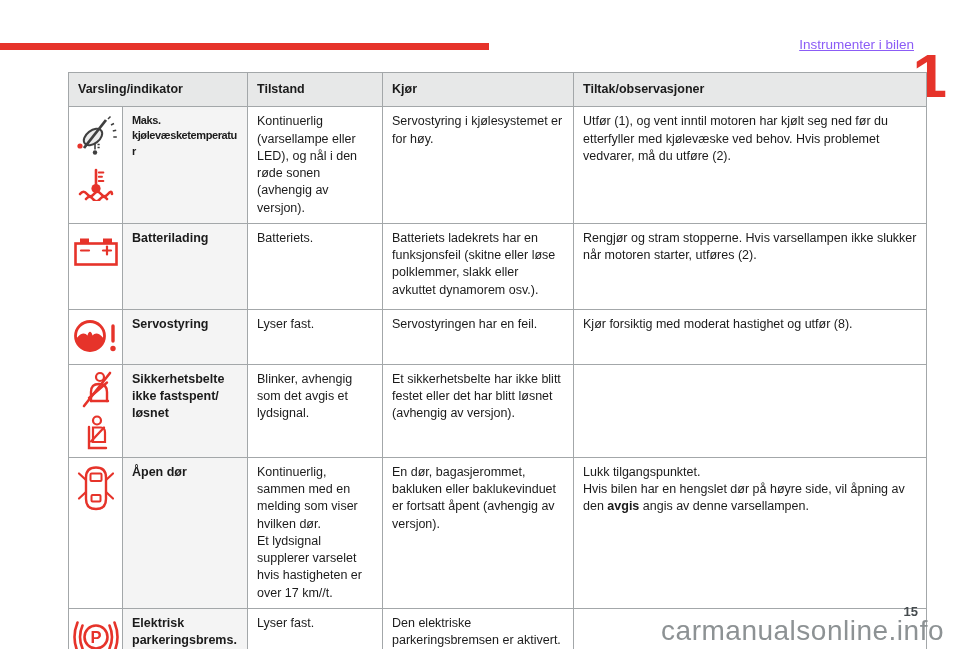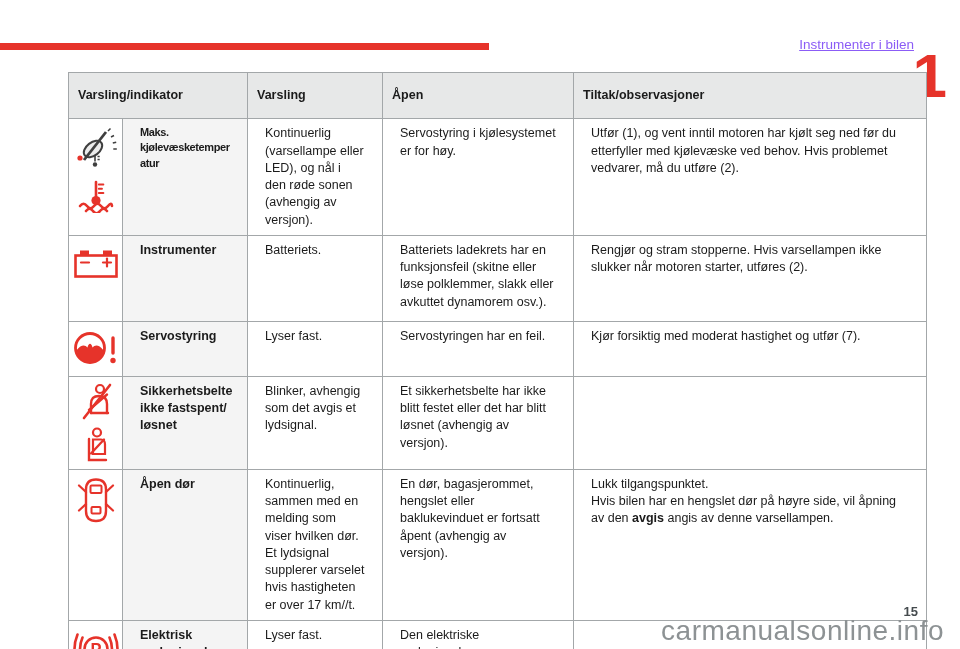--- a/index.html
+++ b/index.html
@@ -12,22 +12,22 @@
   .chapter-num { position:absolute; top:48px; right:13px; font-size:62px; font-weight:bold; color:#e6332a; line-height:0.9; }
 
   .warn-table {
     position:absolute; left:68px; top:72px; width:858px;
     border-collapse:collapse; table-layout:fixed;
   }
   .warn-table th, .warn-table td {
     border:1px solid #a3a7a9; vertical-align:top; text-align:left;
     box-sizing:border-box; font-size:12.5px; line-height:1.38;
   }
-  .warn-table thead th { background:#e7e8e8; font-weight:bold; padding:14px 9px; height:29px; vertical-align:middle; }
-  .warn-table td { padding:6px 17px; }
+  .warn-table thead th { background:#e7e8e8; font-weight:bold; padding:8px 9px; height:29px; vertical-align:middle; }
+  .warn-table td { padding:6px 9px; }
   .icon-cell { text-align:center; padding:7px 2px 4px 2px; }
   .icon-stack { display:flex; flex-direction:column; align-items:center; gap:9px; }
   .label-cell { background:#f4f4f4; font-weight:bold; padding:6px 4px 6px 10px; }
   .label-cell .tight { font-size:11px; letter-spacing:-0.4px; overflow-wrap:anywhere; display:block; }
   .pre { white-space:pre-line; }
   .bold-inline { font-weight:bold; }
   .warn-table tbody tr:last-child td { border-bottom:2px solid #8f9496; }
 
   .page-num { position:absolute; right:42px; bottom:30px; font-weight:bold; font-size:13px; color:#454b4e; }
   .watermark { position:absolute; right:16px; bottom:2px; font-size:28px; color:#8d9294; letter-spacing:0.5px; }
@@ -47,22 +47,22 @@
     <colgroup>
       <col style="width:54px">
         <col style="width:125px">
         <col style="width:135px">
       <col style="width:191px">
         <col style="width:353px">
     </colgroup>
     <thead>
       <tr>
         <th colspan="2">Varsling/indikator</th>
-        <th>Varsling</th>
-        <th>Åpen</th>
+        <th>Tilstand</th>
+        <th>Kjør</th>
         <th>Tiltak/observasjoner</th>
       </tr>
     </thead>
     <tbody>
 
       <tr style="height:100px">
         <td class="icon-cell">
           <div class="icon-stack">
             <span>
               <svg width="42" height="46" viewBox="0 0 42 46">
@@ -105,21 +105,21 @@
                 <rect x="2.5" y="7.5" width="41" height="21" fill="none" stroke="#e6332a" stroke-width="2.6"></rect>
                 <g stroke="#e6332a" stroke-width="2.2" stroke-linecap="round">
                   <line x1="8" y1="14.5" x2="16" y2="14.5"></line>
                   <line x1="30" y1="14.5" x2="38" y2="14.5"></line>
                   <line x1="34" y1="10.5" x2="34" y2="18.5"></line>
                 </g>
               </svg>
             </span>
           </div>
         </td>
-        <td class="label-cell">Instrumenter</td>
+        <td class="label-cell">Batterilading</td>
         <td class="pre">Batteriets.</td>
         <td class="pre">Batteriets ladekrets har en funksjonsfeil (skitne eller løse polklemmer, slakk eller avkuttet dynamorem osv.).</td>
         <td class="pre">Rengjør og stram stopperne. Hvis varsellampen ikke slukker når motoren starter, utføres (2).</td>
       </tr>
 
       <tr style="height:55px">
         <td class="icon-cell">
           <div class="icon-stack">
             <span>
               <svg width="48" height="40" viewBox="0 0 48 40">
@@ -127,21 +127,21 @@
                 <path d="M4.8 22 C9 16.5 13 16.5 15.5 19.5 C16.6 14.5 19.4 14.5 20.5 19.5 C23 16.5 27 16.5 31.2 22 A13.2 13.2 0 0 1 4.8 22 Z" fill="#e6332a"></path>
                 <line x1="41" y1="10" x2="41" y2="25" stroke="#e6332a" stroke-width="3.4" stroke-linecap="round"></line>
                 <circle cx="41" cy="32.5" r="2.7" fill="#e6332a"></circle>
               </svg>
             </span>
           </div>
         </td>
         <td class="label-cell">Servostyring</td>
         <td class="pre">Lyser fast.</td>
         <td class="pre">Servostyringen har en feil.</td>
-        <td class="pre">Kjør forsiktig med moderat hastighet og utfør (7).</td>
+        <td class="pre">Kjør forsiktig med moderat hastighet og utfør (8).</td>
       </tr>
 
       <tr style="height:86px">
         <td class="icon-cell">
           <div class="icon-stack" style="gap:6px">
             <span>
               <svg width="34" height="38" viewBox="0 0 34 38">
                 <g stroke="#e6332a" fill="none" stroke-linecap="round">
                   <circle cx="21" cy="6" r="4" stroke-width="2.2"></circle>
                   <path d="M12 30 V21 Q12 13 20 13 Q28 13 28 21 V30" stroke-width="2.4"></path>
@@ -180,21 +180,21 @@
                   <rect x="15.5" y="31" width="9" height="6.5" rx="1" stroke-width="2"></rect>
                   <path d="M10 16 L3 9.5 M30 16 L37 9.5 M10 28 L3 34.5 M30 28 L37 34.5" stroke-width="2.2"></path>
                 </g>
               </svg>
             </span>
           </div>
         </td>
         <td class="label-cell">Åpen dør</td>
         <td class="pre">Kontinuerlig, sammen med en melding som viser hvilken dør.
 Et lydsignal supplerer varselet hvis hastigheten er over 17 km//t.</td>
-        <td class="pre">En dør, bagasjerommet, hengslet eller baklukevinduet er fortsatt åpent (avhengig av versjon).</td>
+        <td class="pre">En dør, bagasjerommet, bakluken eller baklukevinduet er fortsatt åpent (avhengig av versjon).</td>
         <td>
           <span class="pre">Lukk tilgangspunktet.</span><br>
           <span>Hvis bilen har en hengslet dør på høyre side, vil åpning av den </span><span class="bold-inline">avgis</span><span> angis av denne varsellampen.</span>
         </td>
       </tr>
 
       <tr style="height:58px">
         <td class="icon-cell">
           <div class="icon-stack" style="padding-top:4px">
             <span>

